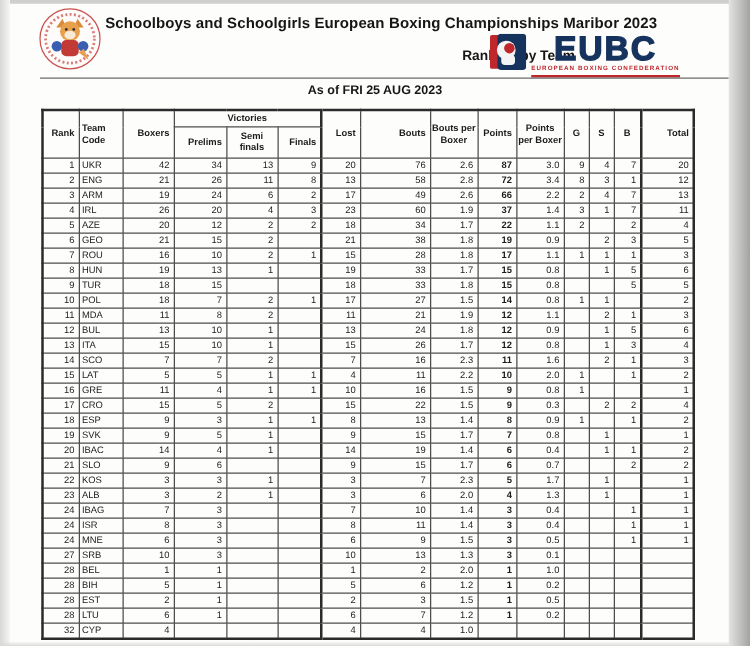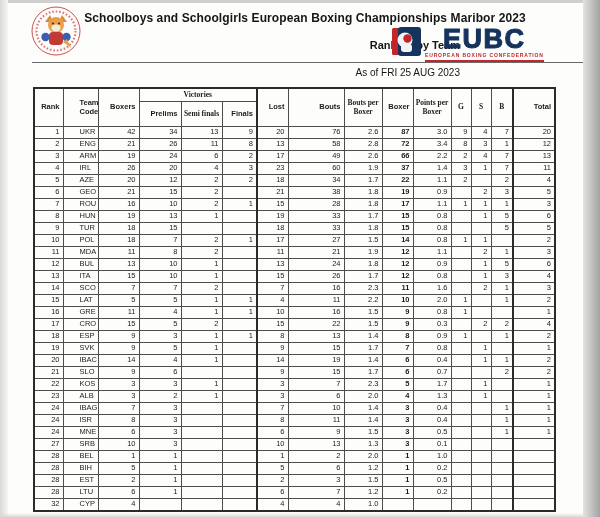--- a/index.html
+++ b/index.html
@@ -19,21 +19,21 @@
     position:absolute;top:11px;left:45px;width:520px;
     text-align:center;font-size:12px;font-weight:bold;letter-spacing:0.1px;
     white-space:nowrap;color:#161616;
   }
   .page-subtitle{
     position:absolute;top:39px;left:140px;width:320px;
     text-align:right;font-size:11px;font-weight:bold;color:#161616;
   }
   .asof{
     position:absolute;top:67px;left:140px;width:320px;
-    text-align:right;font-size:10px;font-weight:normal;color:#161616;
+    text-align:center;font-size:10px;font-weight:bold;color:#161616;
   }
   .rule{
     position:absolute;top:62px;left:32px;width:551px;height:0;
     border-top:1.5px solid #6a6a68;
   }
   .mascot{position:absolute;left:31px;top:6px;width:50px;height:50px;}
 
   .eubc{position:absolute;left:392px;top:27px;display:flex;align-items:flex-start;gap:4px;}
   .eubc-icon{width:29px;height:29px;flex:0 0 auto;}
   .eubc-textcol{display:flex;flex-direction:column;align-items:center;}
@@ -56,22 +56,22 @@
     border:1px solid #4d4d4c;
     font-size:7.5px;line-height:1.15;
     padding:0 3px 0 1px;
     text-align:right;color:#1c1c1c;
     overflow:hidden;
   }
   table.rank th{font-weight:bold;vertical-align:middle;}
   table.rank thead tr.tier1 th{height:12px;}
   table.rank thead tr.tier2 th{height:24px;margin-top:44px;}
   table.rank tbody td{height:11px;white-space:nowrap;}
-  table.rank .center{text-align:center;padding:0 1px;font-family:Liberation Serif, serif;}
-  table.rank .left{text-align:left;padding:0 1px 0 16px;}
+  table.rank .center{text-align:center;padding:0 1px;}
+  table.rank .left{text-align:left;padding:0 1px 0 2px;}
   table.rank .thick{border-right:2px solid #2b2b2b;}
   table.rank .bold{font-weight:bold;}
 </style>
 </head>
 <body>
 
 <div class="edge-top"></div>
 <div class="edge-left"></div>
 <div class="edge-bottom"></div>
 
@@ -132,21 +132,21 @@
   </colgroup>
   <thead>
     <tr class="tier1">
       <th rowspan="2">Rank</th>
       <th rowspan="2" class="left">Team Code</th>
       <th rowspan="2">Boxers</th>
       <th colspan="3" class="center thick">Victories</th>
       <th rowspan="2">Lost</th>
       <th rowspan="2">Bouts</th>
       <th rowspan="2" class="center">Bouts per Boxer</th>
-      <th rowspan="2">Boxer</th>
+      <th rowspan="2">Points</th>
       <th rowspan="2" class="center">Points per Boxer</th>
       <th rowspan="2" class="center">G</th>
       <th rowspan="2" class="center">S</th>
       <th rowspan="2" class="center thick">B</th>
       <th rowspan="2">Total</th>
     </tr>
     <tr class="tier2">
       <th>Prelims</th>
       <th class="center">Semi finals</th>
       <th class="thick">Finals</th>

